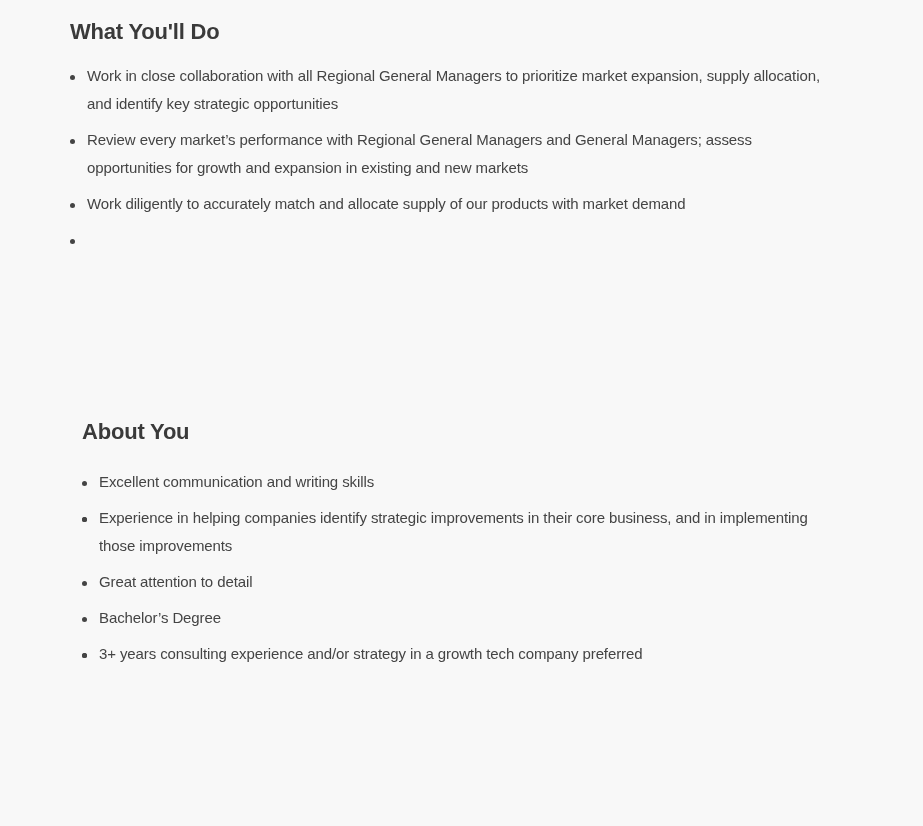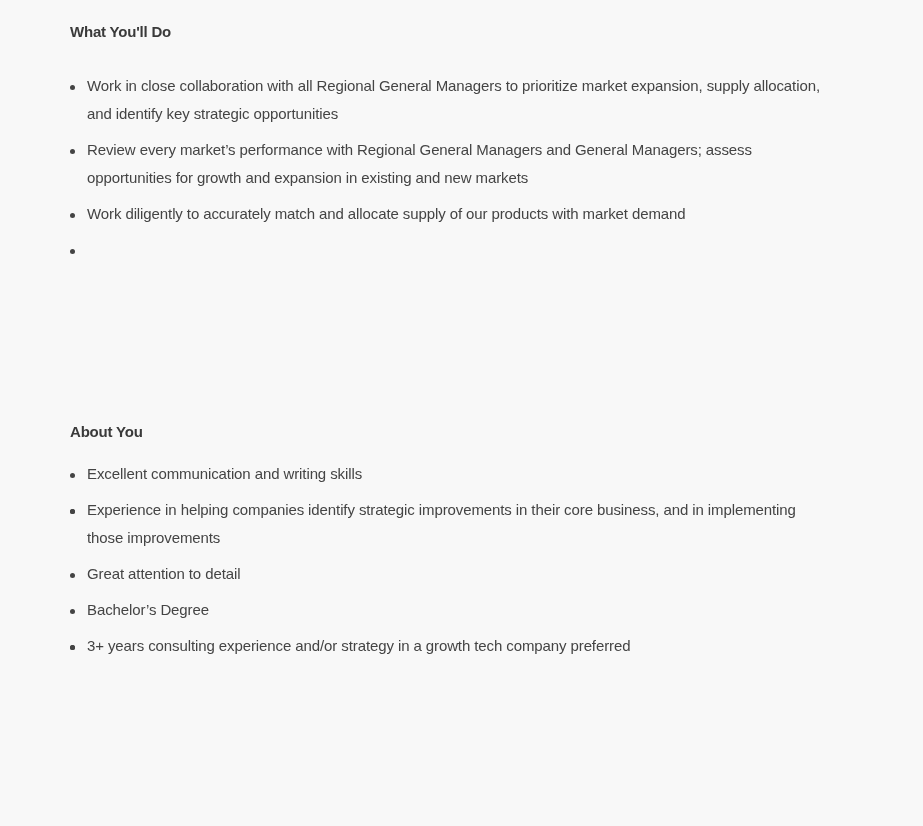--- a/index.html
+++ b/index.html
@@ -15,35 +15,35 @@
       color: #404040;
     }
     .content {
       position: absolute;
       left: 70px;
       top: 0;
       width: 760px;
     }
     h2 {
       margin: 0;
-      font-size: 15px;
+      font-size: 22px;
       font-weight: 600;
       color: #3a3a3a;
       letter-spacing: -0.2px;
       line-height: 24px;
     }
     #section-what { position: absolute; top: 20px; left: 0; width: 760px; }
-    #section-about { position: absolute; top: 420px; left: 0; width: 760px; }
+    #section-about { position: absolute; top: 420px; left: 12px; width: 760px; }
     ul {
       list-style: none;
       margin: 0;
       padding: 0;
     }
-    #section-what ul { margin-top: 28px; }
-    #section-about ul { margin-top: 16px; }
+    #section-what ul { margin-top: 18px; }
+    #section-about ul { margin-top: 24px; }
     li {
       position: relative;
       padding-left: 17px;
       font-size: 15px;
       line-height: 28px;
       margin-bottom: 8px;
       color: #444444;
       letter-spacing: -0.1px;
     }
     li .bullet {

